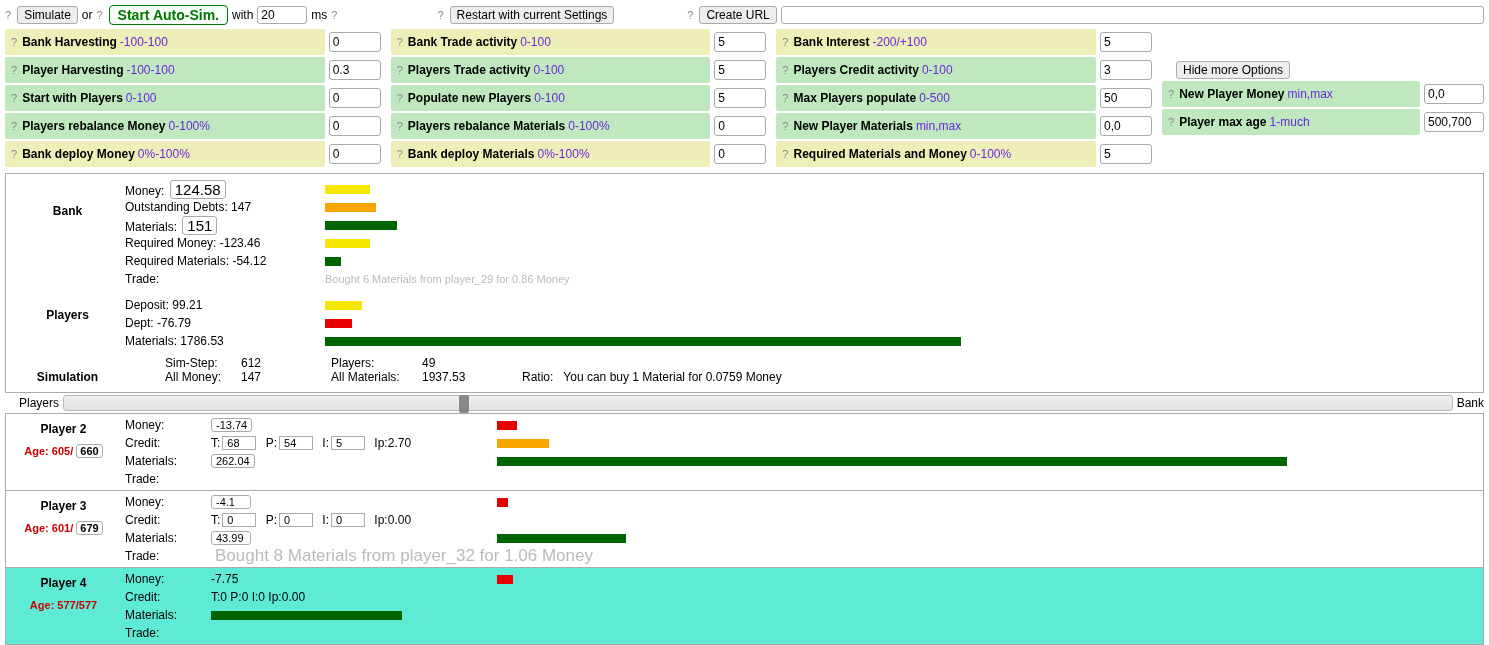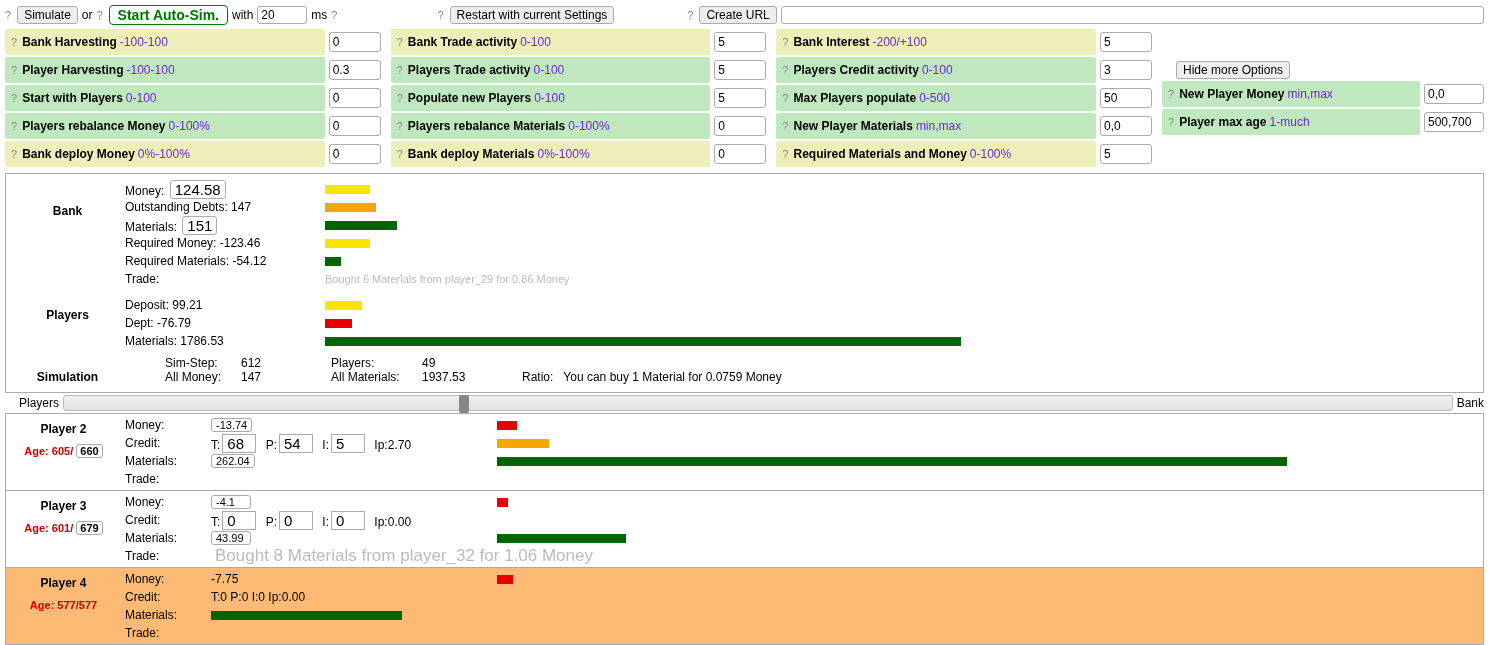--- a/index.html
+++ b/index.html
@@ -77,23 +77,23 @@
   .player-head .pname { font-weight:bold; display:block; margin-bottom:8px; }
   .player-head .age { color:#cc0000; font-weight:bold; font-size:11px; }
   .player-head .age .maxage { display:inline-block; border:1px solid #aaa; border-radius:3px; padding:0 3px; color:#000; background:#fff; font-size:11px; }
   .player-body { flex:1; padding:2px 0; }
   .prow { display:flex; align-items:center; height:18px; font-size:12px; }
   .prow .plbl { width:90px; padding-left:4px; }
   .prow .pval { width:286px; }
   .prow .pval .boxval { display:inline-block; border:1px solid #aaa; border-radius:3px; padding:0 4px; font-size:11px; min-width:40px; margin-right:6px; }
   .prow .ptrade { flex:1; color:#bbb; font-size:17px; padding-left:4px; }
   .credit-sub { font-size:12px; }
-  .credit-sub .cbox { display:inline-block; border:1px solid #aaa; border-radius:0; padding:0 4px; font-size:15px; min-width:34px; margin:0 6px 0 2px; }
-
-  .player-block.dead { background:#fdba74; }
+  .credit-sub .cbox { display:inline-block; border:1px solid #aaa; border-radius:0; padding:0 4px; font-size:11px; min-width:34px; margin:0 6px 0 2px; }
+
+  .player-block.dead { background:#5eead4; }
   .player-block.dead .age { color:#cc0000; }
 </style>
 </head>
 <body>
 
 <div class="toprow">
   <span class="help">?</span>
   <button class="sim-btn">Simulate</button>
   <span>or</span>
   <span class="help">?</span>

